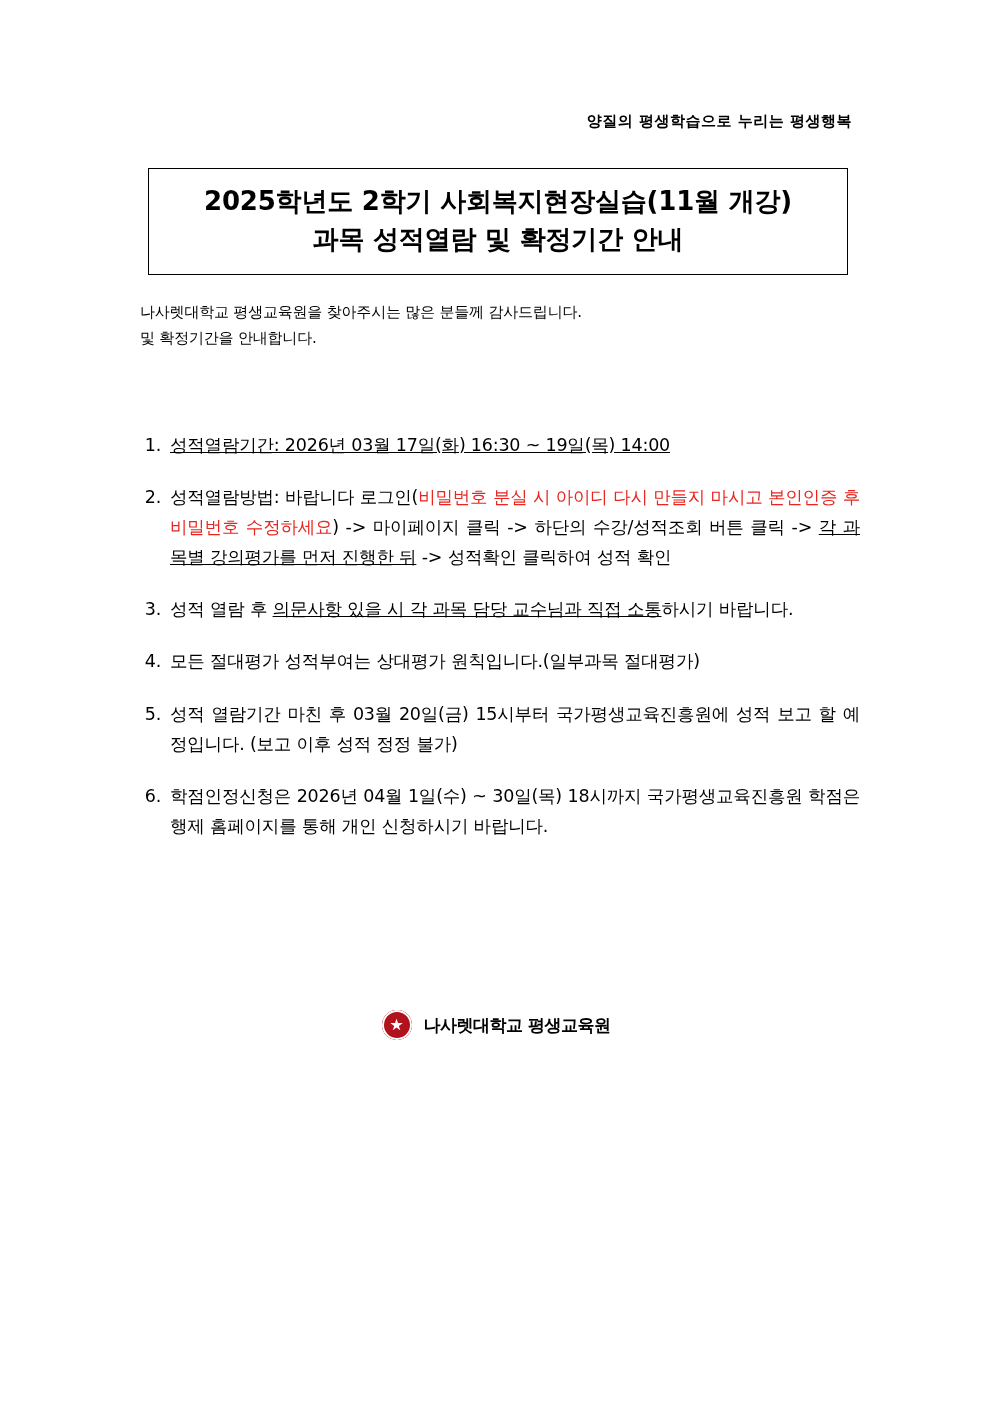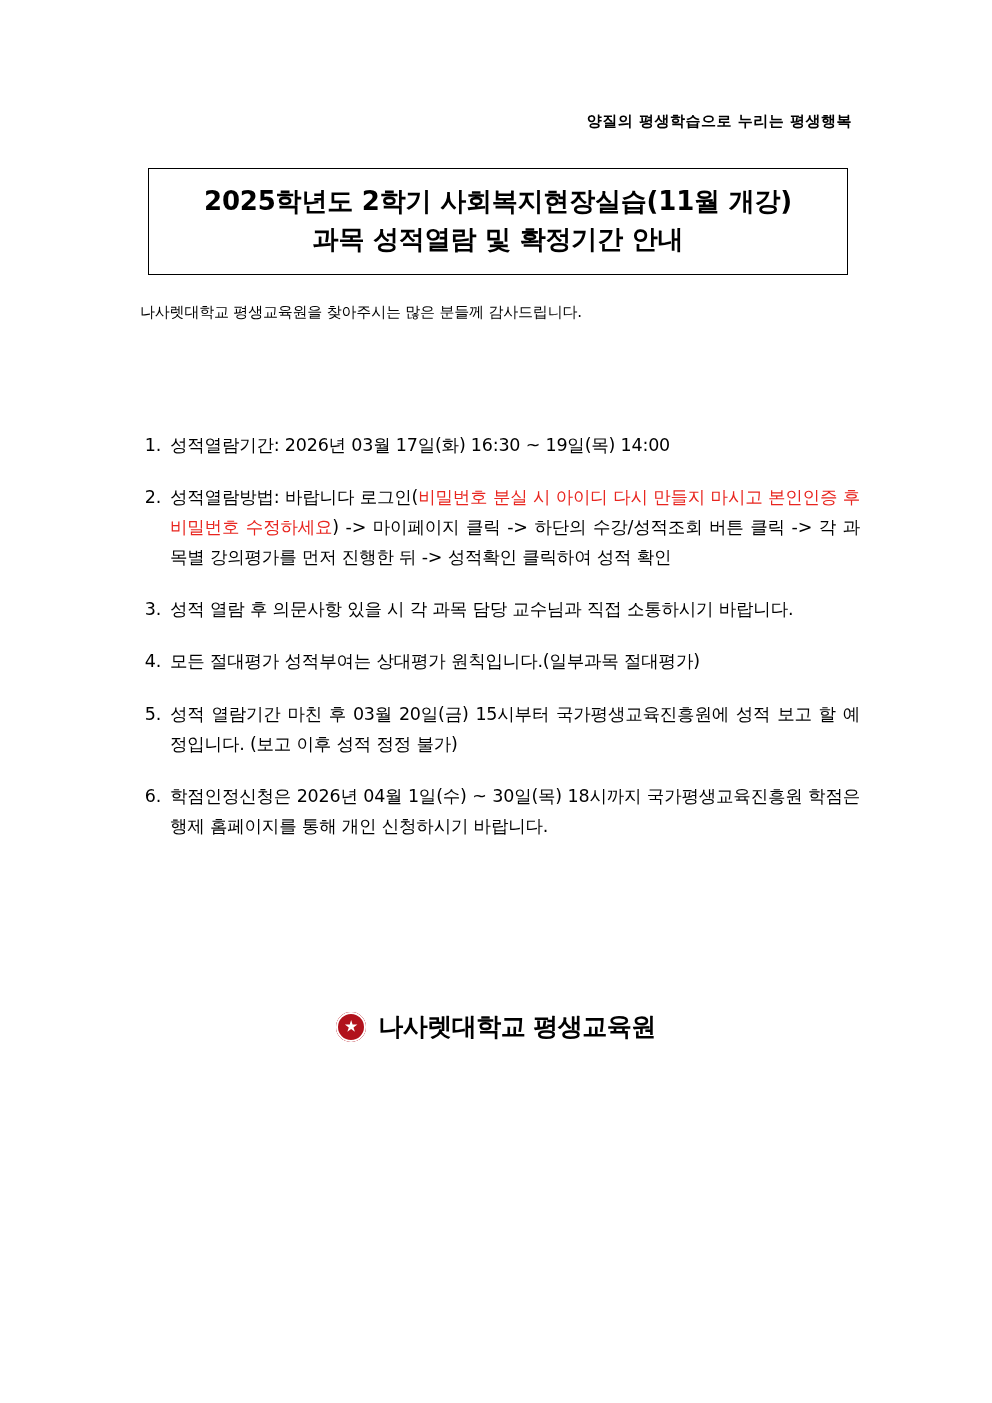--- a/index.html
+++ b/index.html
@@ -75,21 +75,21 @@
     flex: 0 0 30px;
     text-align: right;
     padding-right: 9px;
     box-sizing: border-box;
   }
   .item .body {
     flex: 1;
     text-align: justify;
     text-justify: inter-character;
   }
-  .u { }
+  .u { text-decoration: underline; }
   .red { color: #e8251f; }
   .footer {
     position: absolute;
     top: 1010px;
     left: 0;
     width: 992px;
     text-align: center;
   }
   .footer-inner {
     display: inline-flex;
@@ -110,39 +110,40 @@
     position: absolute;
     left: 50%;
     top: 50%;
     width: 13px;
     height: 13px;
     margin: -6.5px 0 0 -6.5px;
     background: #ffffff;
     clip-path: polygon(50% 0%, 61% 35%, 98% 35%, 68% 57%, 79% 91%, 50% 70%, 21% 91%, 32% 57%, 2% 35%, 39% 35%);
   }
   .footer-text {
-    font-size: 25px;
+    font-size: 17px;
     font-weight: bold;
     letter-spacing: -0.5px;
   }
 </style>
 </head>
 <body>
 
 <div class="page">
 
   <div class="slogan">양질의 평생학습으로 누리는 평생행복</div>
 
   <div class="title-box">
     <div class="title-line">2025학년도 2학기 사회복지현장실습(11월 개강)</div>
     <div class="title-line">과목 성적열람 및 확정기간 안내</div>
   </div>
 
   <div class="intro">
     <div>나사렛대학교 평생교육원을 찾아주시는 많은 분들께 감사드립니다.</div>
+    <div>및 확정기간을 안내합니다.</div>
   </div>
 
   <div class="list">
 
     <div class="item">
       <div class="num">1.</div>
       <div class="body">
         <span class="u">성적열람기간: 2026년 03월 17일(화) 16:30 ~ 19일(목) 14:00</span>
       </div>
     </div>

